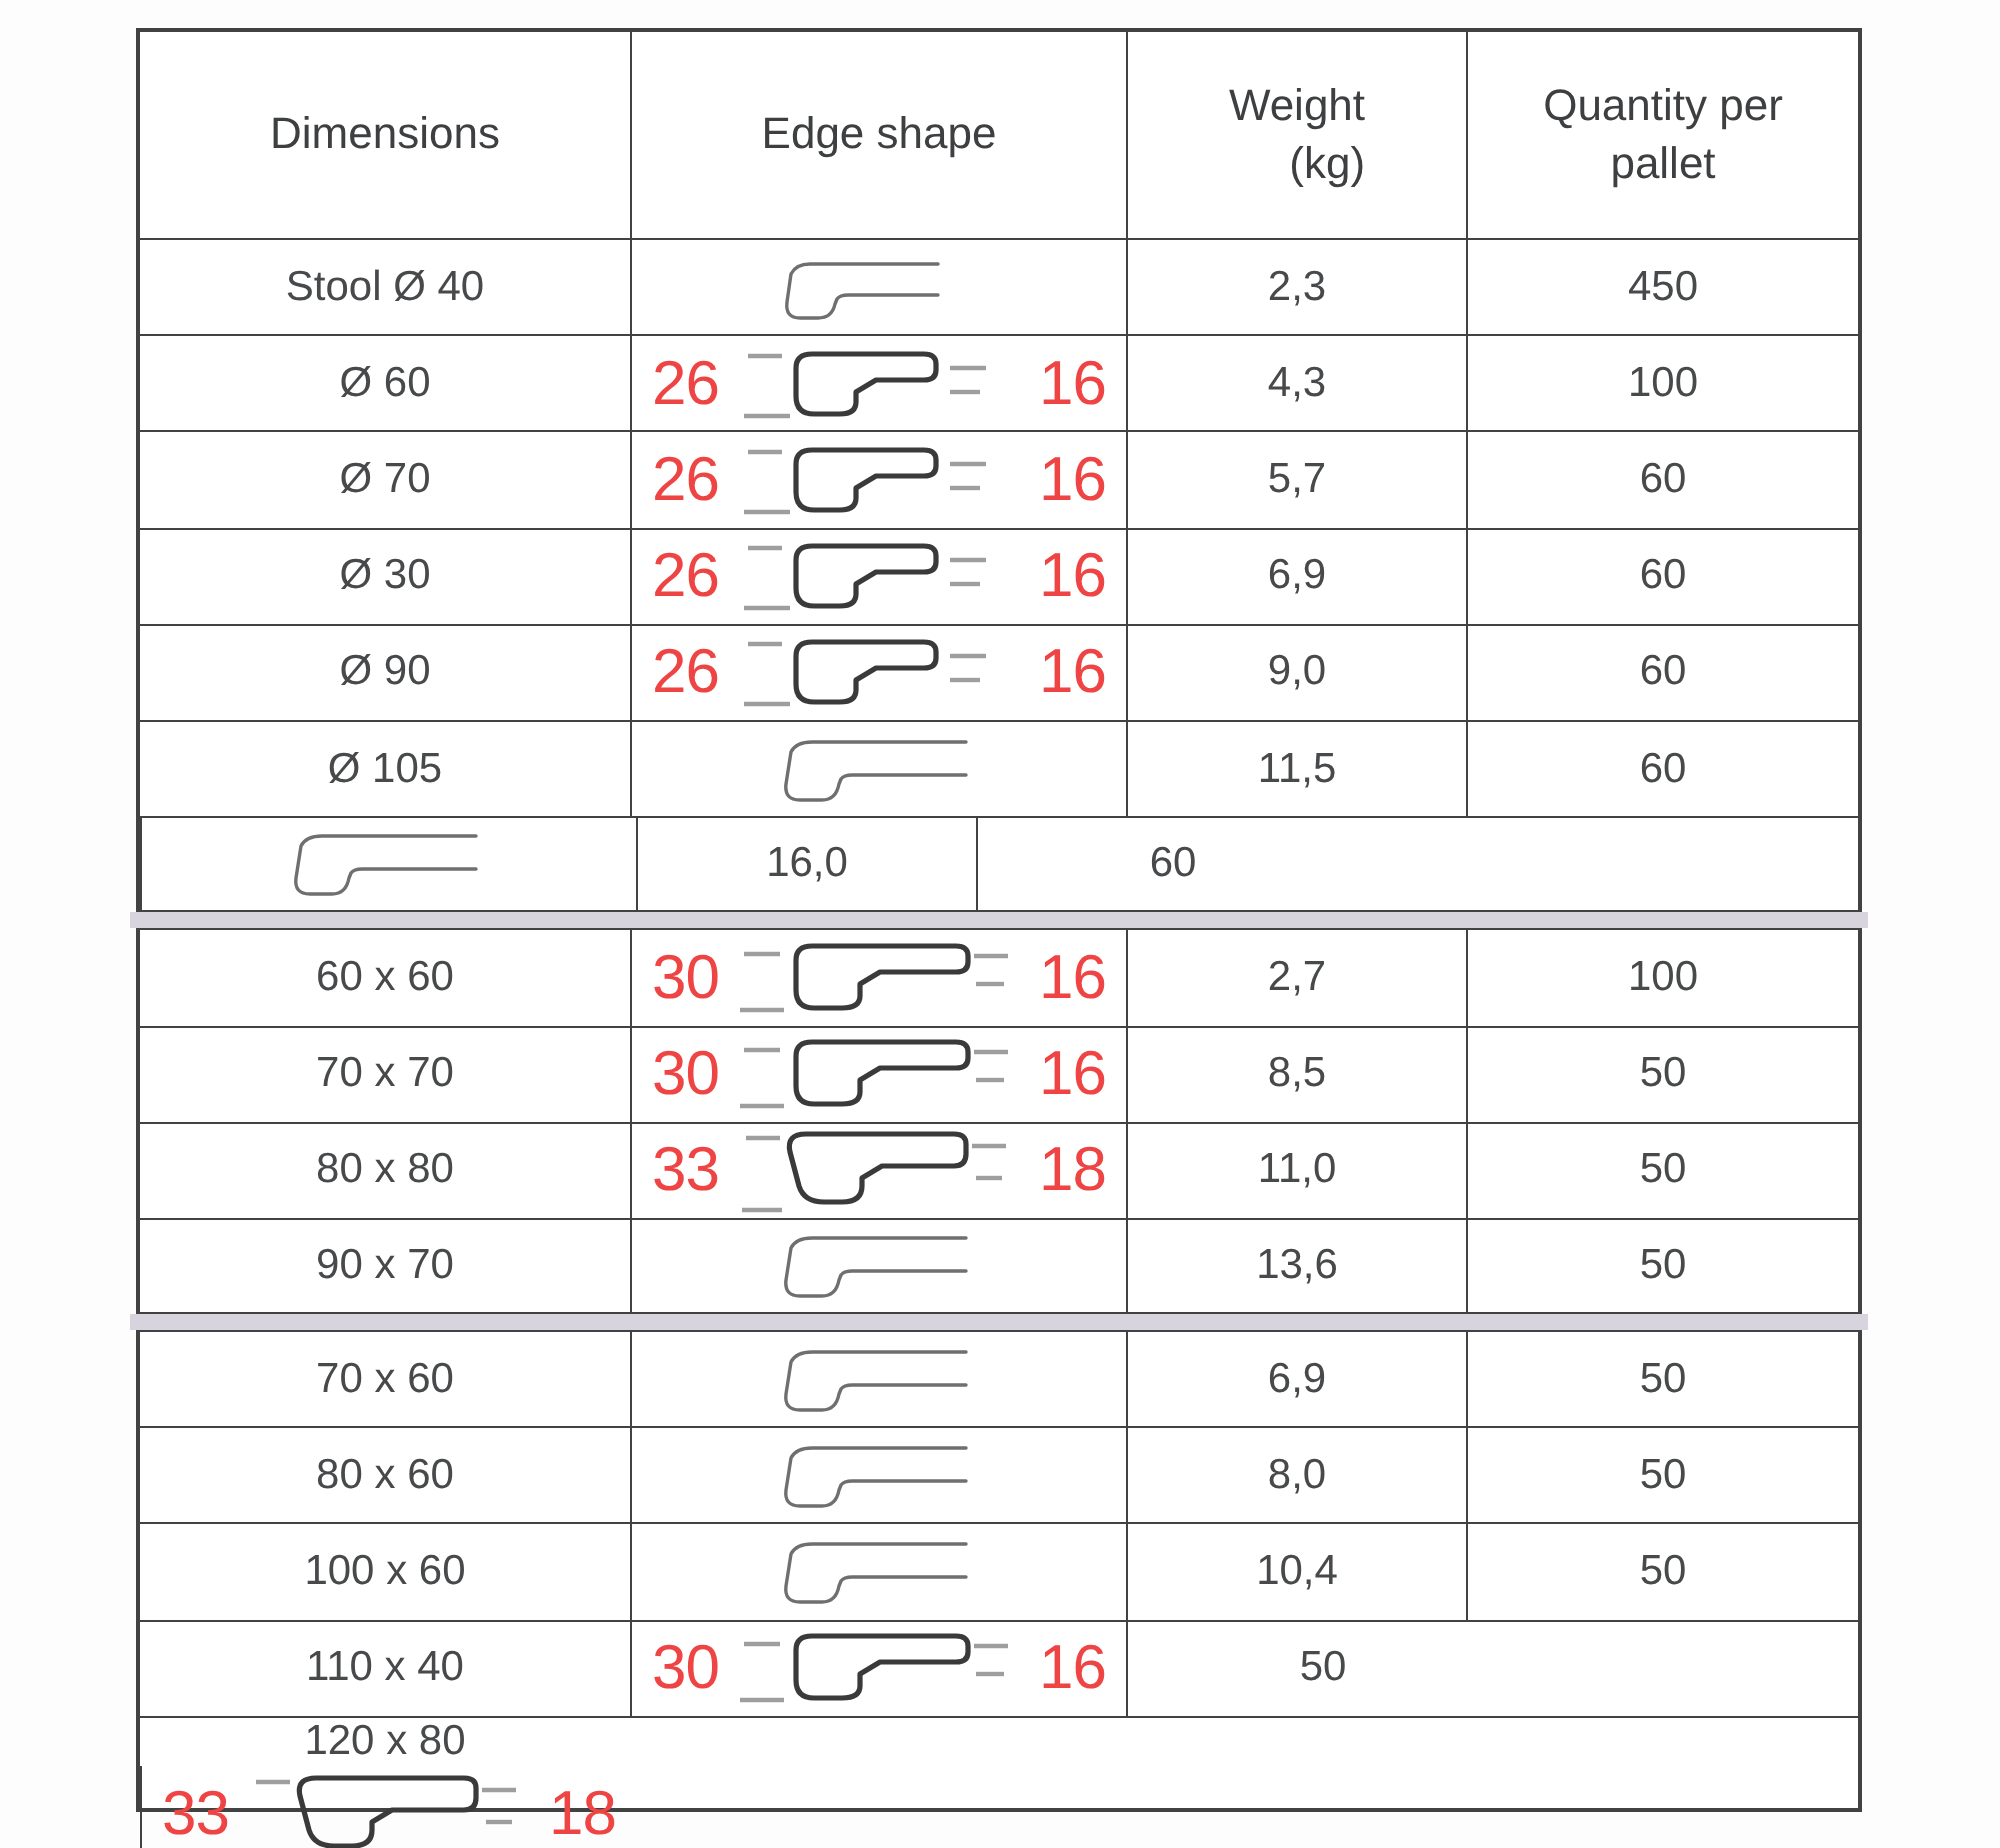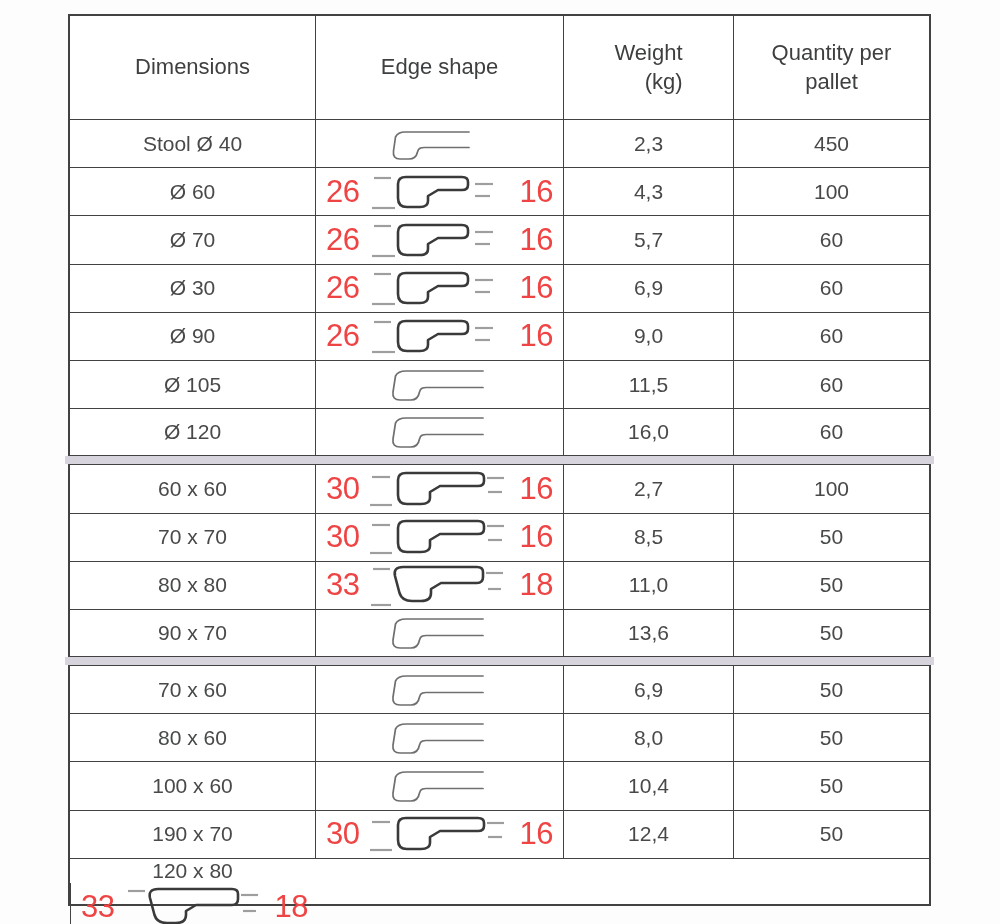--- a/index.html
+++ b/index.html
@@ -147,21 +147,20 @@
     <div class="cell c2">
           <svg class="edge-svg" width="150" height="48" viewBox="0 0 150 48" fill="none">
             <path d="M118,10 H41 Q33,10 30.5,15 L28,31 Q27,39 35,39 H46 Q53,39 54.5,31 L55.5,28.5 Q57,26.5 61,26.5 H118" stroke="#6f6f6f" stroke-width="1.7" fill="none" stroke-linejoin="round" stroke-linecap="round"></path>
           </svg>
         </div>
     <div class="cell c3">11,5</div>
     <div class="cell c4">60</div>
   </div>
 
   <div class="trow pre-divider">
-    <div class="cell c1">Ø 120</div>
     <div class="cell c2">
           <svg class="edge-svg" width="150" height="48" viewBox="0 0 150 48" fill="none">
             <path d="M118,10 H41 Q33,10 30.5,15 L28,31 Q27,39 35,39 H46 Q53,39 54.5,31 L55.5,28.5 Q57,26.5 61,26.5 H118" stroke="#6f6f6f" stroke-width="1.7" fill="none" stroke-linejoin="round" stroke-linecap="round"></path>
           </svg>
         </div>
     <div class="cell c3">16,0</div>
     <div class="cell c4">60</div>
   </div>
 <div class="divider"></div>
   <div class="trow">
@@ -259,35 +258,34 @@
     <div class="cell c2">
           <svg class="edge-svg" width="150" height="48" viewBox="0 0 150 48" fill="none">
             <path d="M118,10 H41 Q33,10 30.5,15 L28,31 Q27,39 35,39 H46 Q53,39 54.5,31 L55.5,28.5 Q57,26.5 61,26.5 H118" stroke="#6f6f6f" stroke-width="1.7" fill="none" stroke-linejoin="round" stroke-linecap="round"></path>
           </svg>
         </div>
     <div class="cell c3">10,4</div>
     <div class="cell c4">50</div>
   </div>
 
   <div class="trow">
-    <div class="cell c1">190 x 70</div>
+    <div class="cell c1">110 x 40</div>
     <div class="cell c2">
           <span class="edge-num left">30</span>
           <span class="edge-num right">16</span>
           <svg class="edge-svg" width="150" height="48" viewBox="0 0 150 48" fill="none">
             <g stroke="#9e9e9e" stroke-width="2.2">
               <path d="M7,12 H25"></path>
               <path d="M5,40 H27"></path>
               <path d="M122,13 H139"></path>
               <path d="M123,27 H137"></path>
             </g>
             <path d="M41,8 H113 Q119,8 119,13 V16 Q119,21 113,21 H75 L65,27 V33 Q65,39 56,39 H42 Q33,39 33,30 V15 Q33,8 41,8 Z" stroke="#3a3a3a" stroke-width="2.6" fill="none" stroke-linejoin="round"></path>
           </svg>
         </div>
-    <div class="cell c3">12,4</div>
     <div class="cell c4">50</div>
   </div>
 
   <div class="trow last">
     <div class="cell c1">120 x 80</div>
     <div class="cell c2">
           <span class="edge-num left">33</span>
           <span class="edge-num right">18</span>
           <svg class="edge-svg" width="150" height="48" viewBox="0 0 150 48" fill="none">
             <g stroke="#9e9e9e" stroke-width="2.2">

